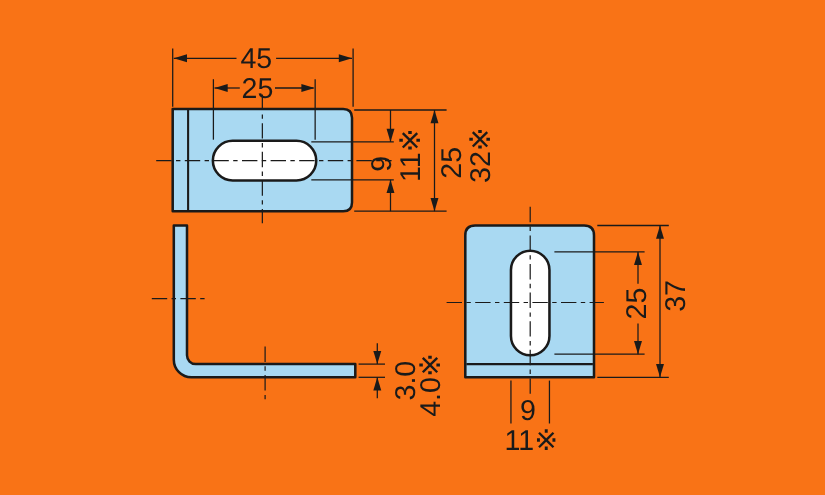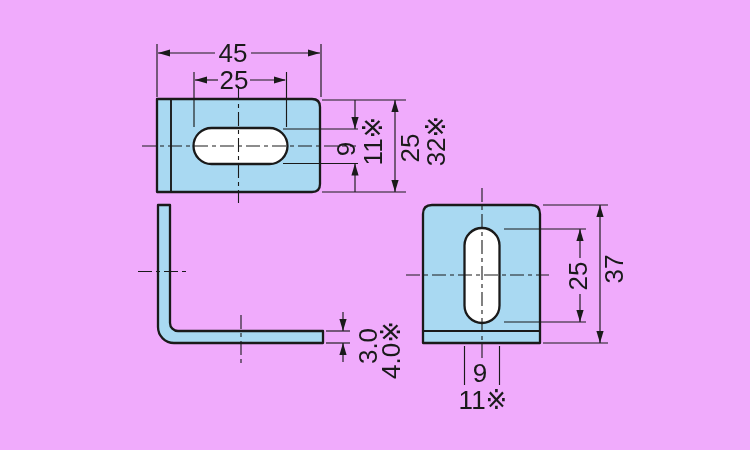--- a/index.html
+++ b/index.html
@@ -1,20 +1,20 @@
 <!DOCTYPE html>
 <html><head>
 <meta charset="utf-8">
 <style>
   html, body { margin: 0; padding: 0; background: #ffffff; }
   .stage {
     position: relative;
     width: 750px;
     height: 450px;
-    background: #f0abfc;
+    background: #f97316;
     overflow: hidden;
   }
   svg { display: block; }
   .outline   { stroke: #1a1a1a; stroke-width: 2.3; stroke-linejoin: round; }
   .edge      { stroke: #1a1a1a; stroke-width: 1.9; fill: none; }
   .thin      { stroke: #1a1a1a; stroke-width: 1.15; fill: none; stroke-linecap: butt; }
   .center    { stroke: #1a1a1a; stroke-width: 1.1; fill: none; stroke-dasharray: 14 4 4 4; }
   .arrow     { fill: #1a1a1a; stroke: none; }
   .dim-text  {
     font-family: "Liberation Sans", "DejaVu Sans", sans-serif;

